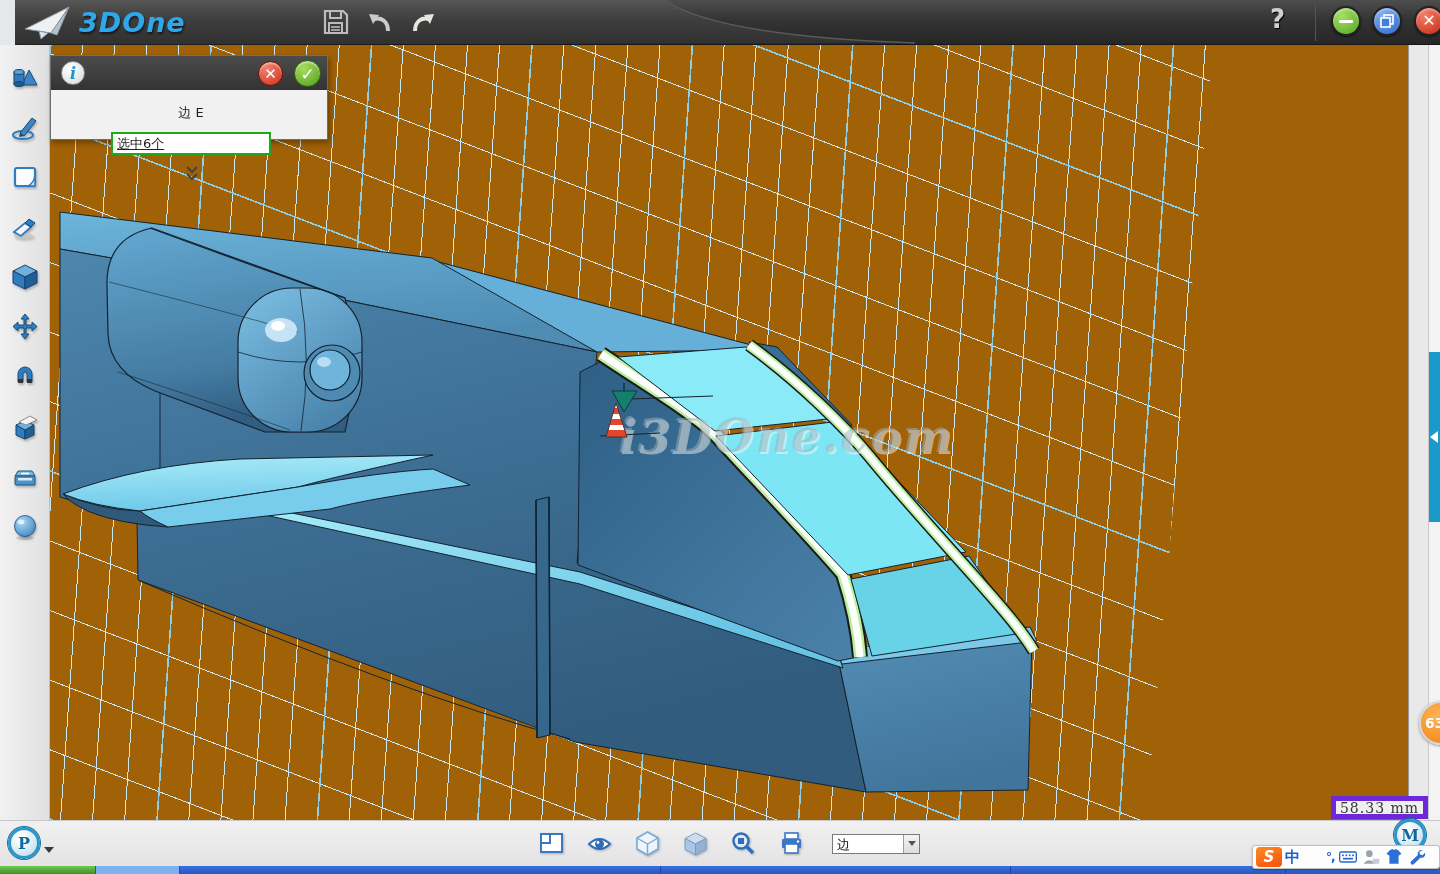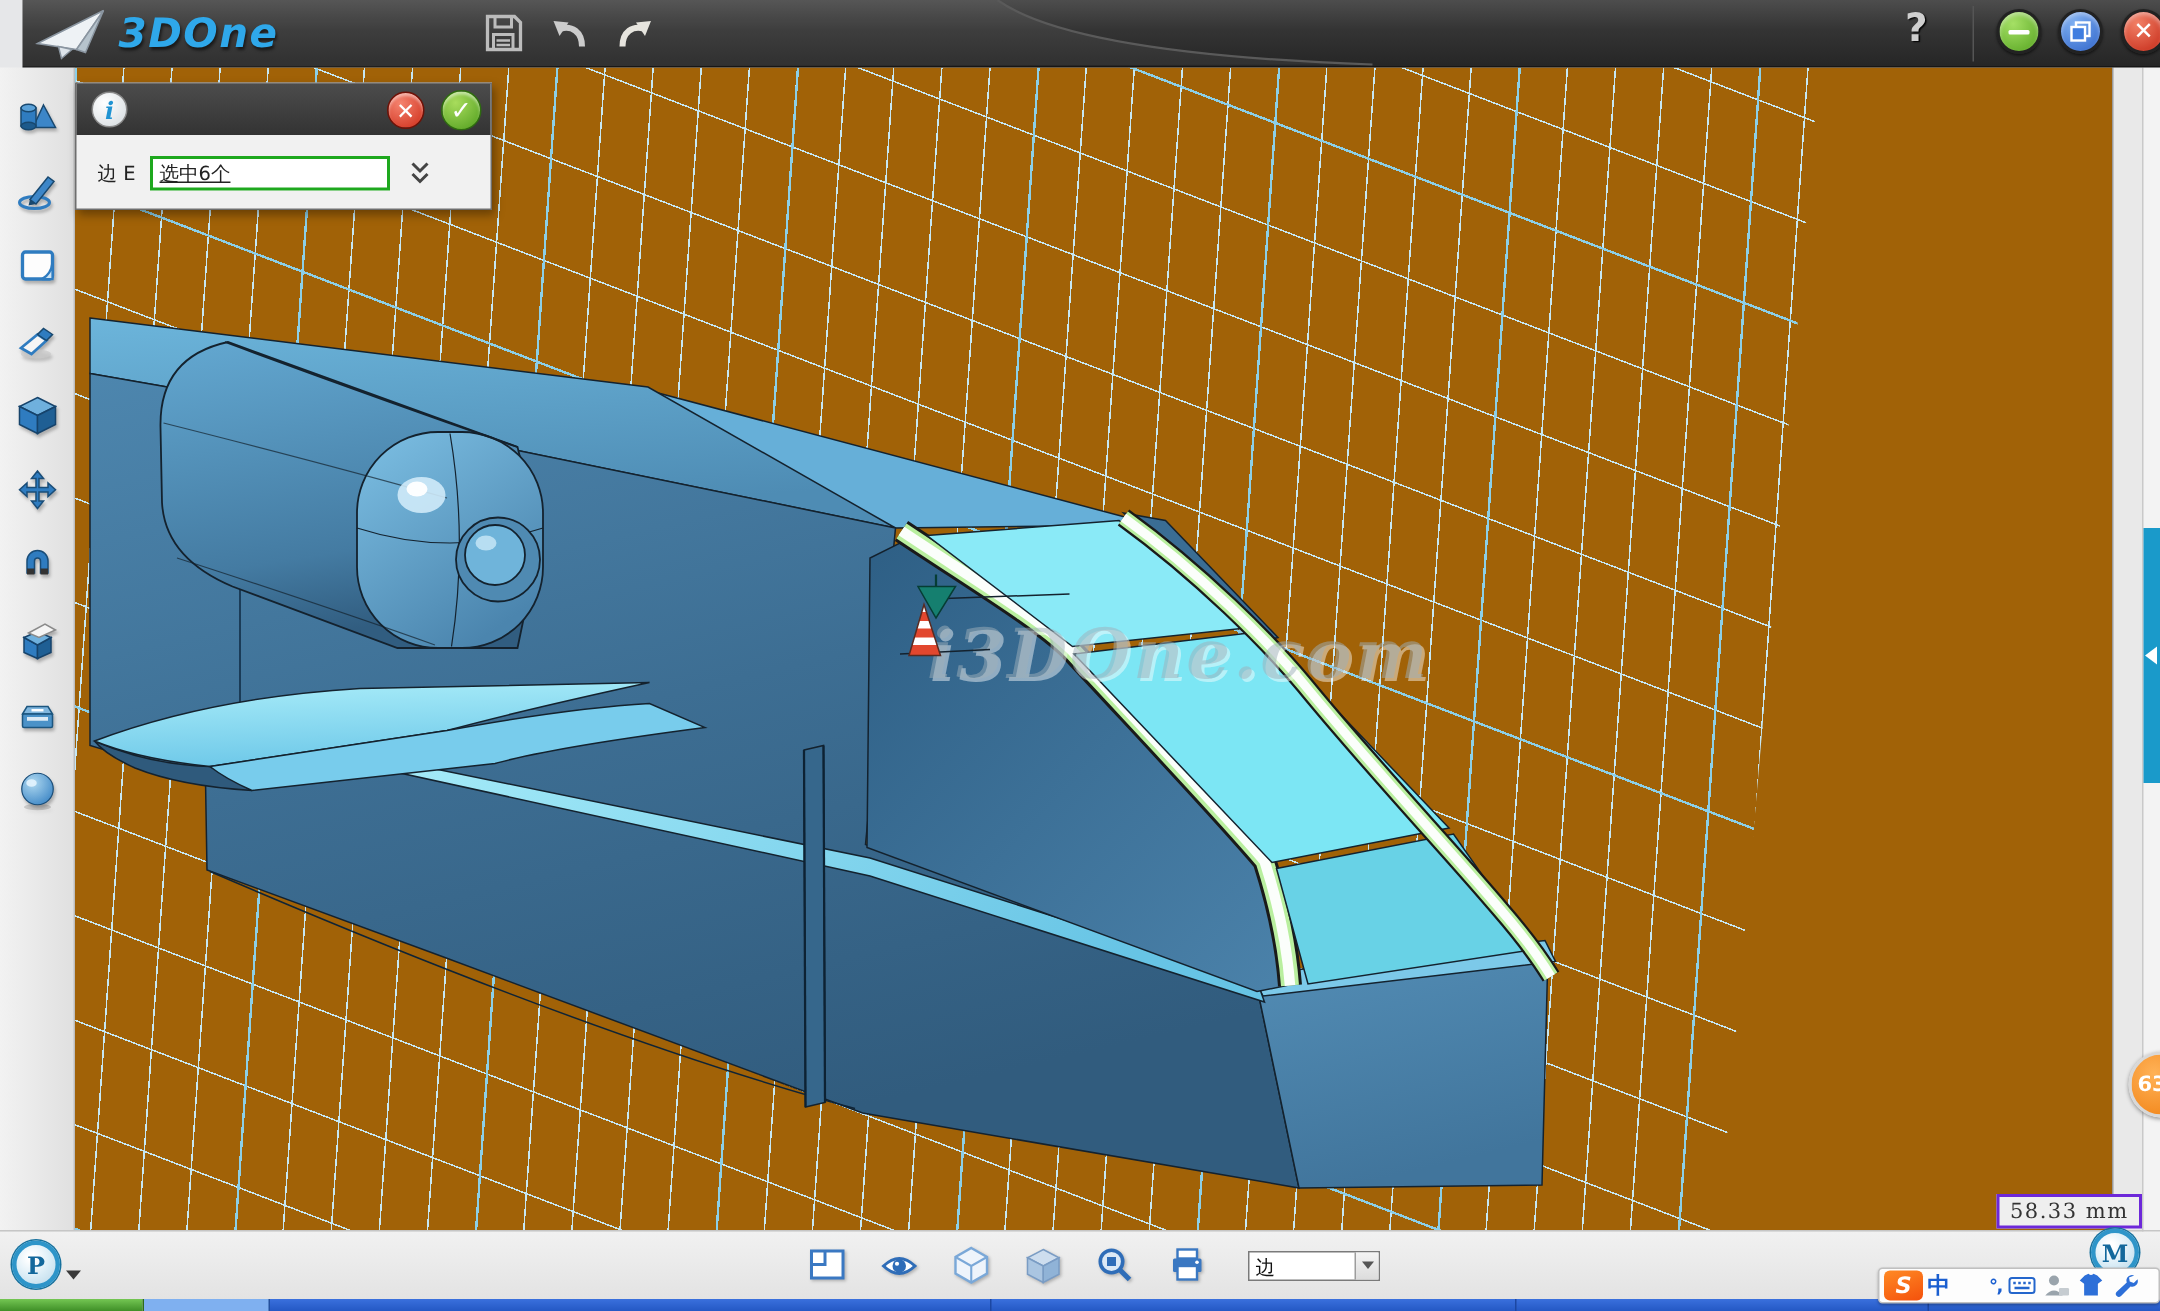--- a/index.html
+++ b/index.html
@@ -53,40 +53,40 @@
     color:#1f93d2;font-family:"DejaVu Serif",serif;font-style:italic;font-weight:bold;
     font-size:16px;display:flex;align-items:center;justify-content:center;}
   .dlg-cancel{position:absolute;left:207px;top:5px;width:25px;height:25px;border-radius:50%;
     background:radial-gradient(circle at 35% 30%,#f5836f,#cd2c18);border:1px solid #6d1208;
     color:#fff;font-weight:bold;font-size:15px;display:flex;align-items:center;justify-content:center;
     box-shadow:inset 0 2px 2px rgba(255,255,255,.5);}
   .dlg-ok{position:absolute;left:243px;top:4px;width:27px;height:27px;border-radius:50%;
     background:radial-gradient(circle at 35% 30%,#a8dc5c,#4f9d1d);border:1px solid #2f6b10;
     color:#fff;font-weight:bold;font-size:17px;display:flex;align-items:center;justify-content:center;
     box-shadow:inset 0 2px 2px rgba(255,255,255,.5);}
-  .dialog-body{display:flex;align-items:center;padding:14px 10px 0 14px;gap:10px;}
+  .dialog-body{display:flex;align-items:center;padding:14px 10px 0 14px;gap:10px;flex-direction:column;}
   .dlg-label{font-size:13px;color:#222;white-space:nowrap;}
   .dlg-input{width:160px;height:23px;border:2px solid #1ea81e;background:#fff;
     font-size:13px;padding:0 4px;color:#222;font-family:inherit;text-decoration:underline;}
   .dlg-expand{margin-left:2px;}
   
   .right-strip{position:absolute;left:1408px;top:45px;width:32px;height:821px;
     background:#e9e9e9;border-left:1px solid #9b9b9b;z-index:20;}
   .right-strip .inner{position:absolute;left:19px;top:0;width:13px;height:100%;
     background:#f3f3f3;border-left:1px solid #c9c9c9;}
   .panel-tab{position:absolute;left:20px;top:307px;width:12px;height:170px;background:#1a9aca;}
   .panel-tab .arr{position:absolute;left:1px;top:79px;width:0;height:0;
     border-top:6px solid transparent;border-bottom:6px solid transparent;border-right:8px solid #fff;}
   .count-badge{position:absolute;left:1419px;top:701px;width:44px;height:44px;border-radius:50%;
     background:radial-gradient(circle at 38% 32%,#ffb257,#f07f10);border:2px solid #d8d8d8;
     box-shadow:0 1px 3px rgba(0,0,0,.4);z-index:25;color:#fff;font-weight:bold;font-size:14px;
     display:flex;align-items:center;padding-left:4px;}
   
   .measure-box{position:absolute;left:1331px;top:796px;width:97px;height:23px;z-index:22;
-    background:#efefef;border:2px solid #6d28d9;display:flex;align-items:center;justify-content:center;
+    background:#efefef;border:5px solid #6d28d9;display:flex;align-items:center;justify-content:center;
     font-family:"DejaVu Serif",serif;font-size:14px;color:#333;letter-spacing:1px;}
   
   .bottom-bar{position:absolute;left:0;top:820px;width:1440px;height:46px;z-index:30;
     background:linear-gradient(180deg,#f1f1f1,#e3e3e3);border-top:1px solid #c6c6c6;}
   .pm-btn{position:absolute;width:32px;height:32px;border-radius:50%;
     background:radial-gradient(circle at 38% 32%,#ffffff 10%,#d9ecf6 55%,#b8d7e8);
     border:3px solid #2e95c9;box-shadow:0 0 0 1px #17719d;color:#13689c;
     font-family:"DejaVu Serif",serif;font-weight:bold;font-size:16px;
     display:flex;align-items:center;justify-content:center;}
   .pm-btn.p{left:8px;top:6px;}

